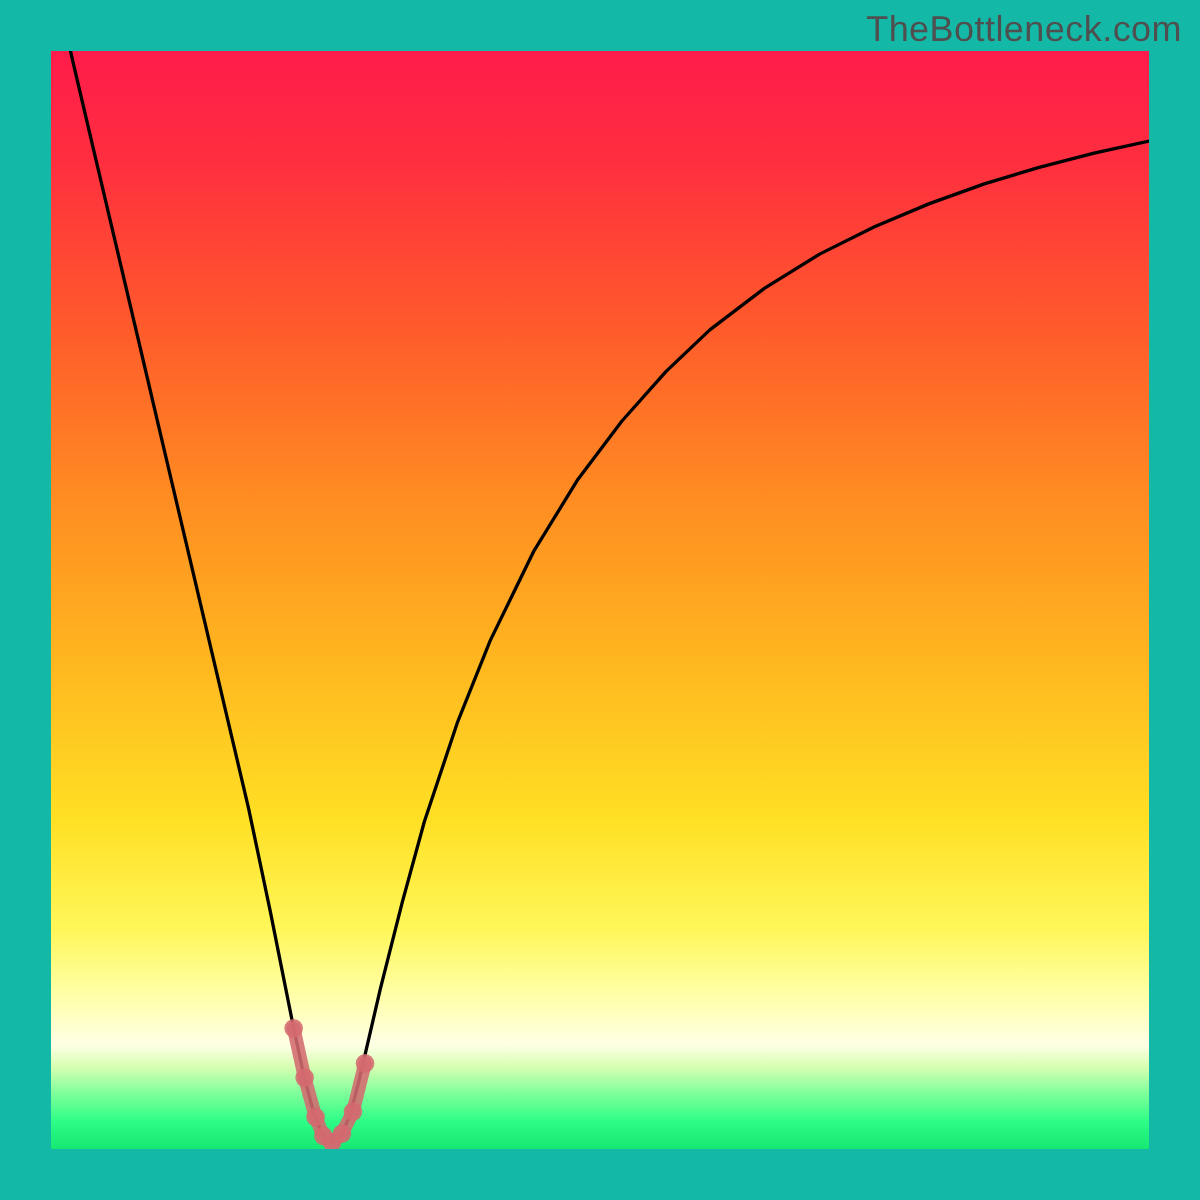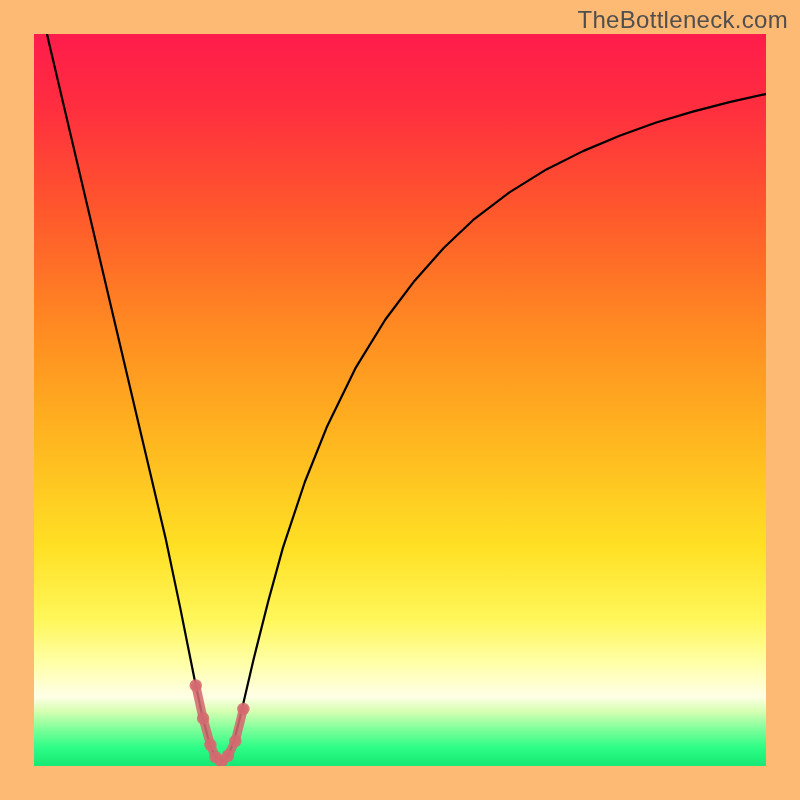--- a/index.html
+++ b/index.html
@@ -7,21 +7,21 @@
     padding: 0;
     width: 800px;
     height: 800px;
     overflow: hidden;
     background: #000;
     font-family: Arial, Helvetica, sans-serif;
   }
   .frame {
     position: absolute;
     inset: 0;
-    background: #fdba74;
+    background: #14b8a6;
   }
   .plot-area {
     position: absolute;
     left: 34px;
     top: 34px;
     width: 732px;
     height: 732px;
     overflow: hidden;
   }
   .watermark {

